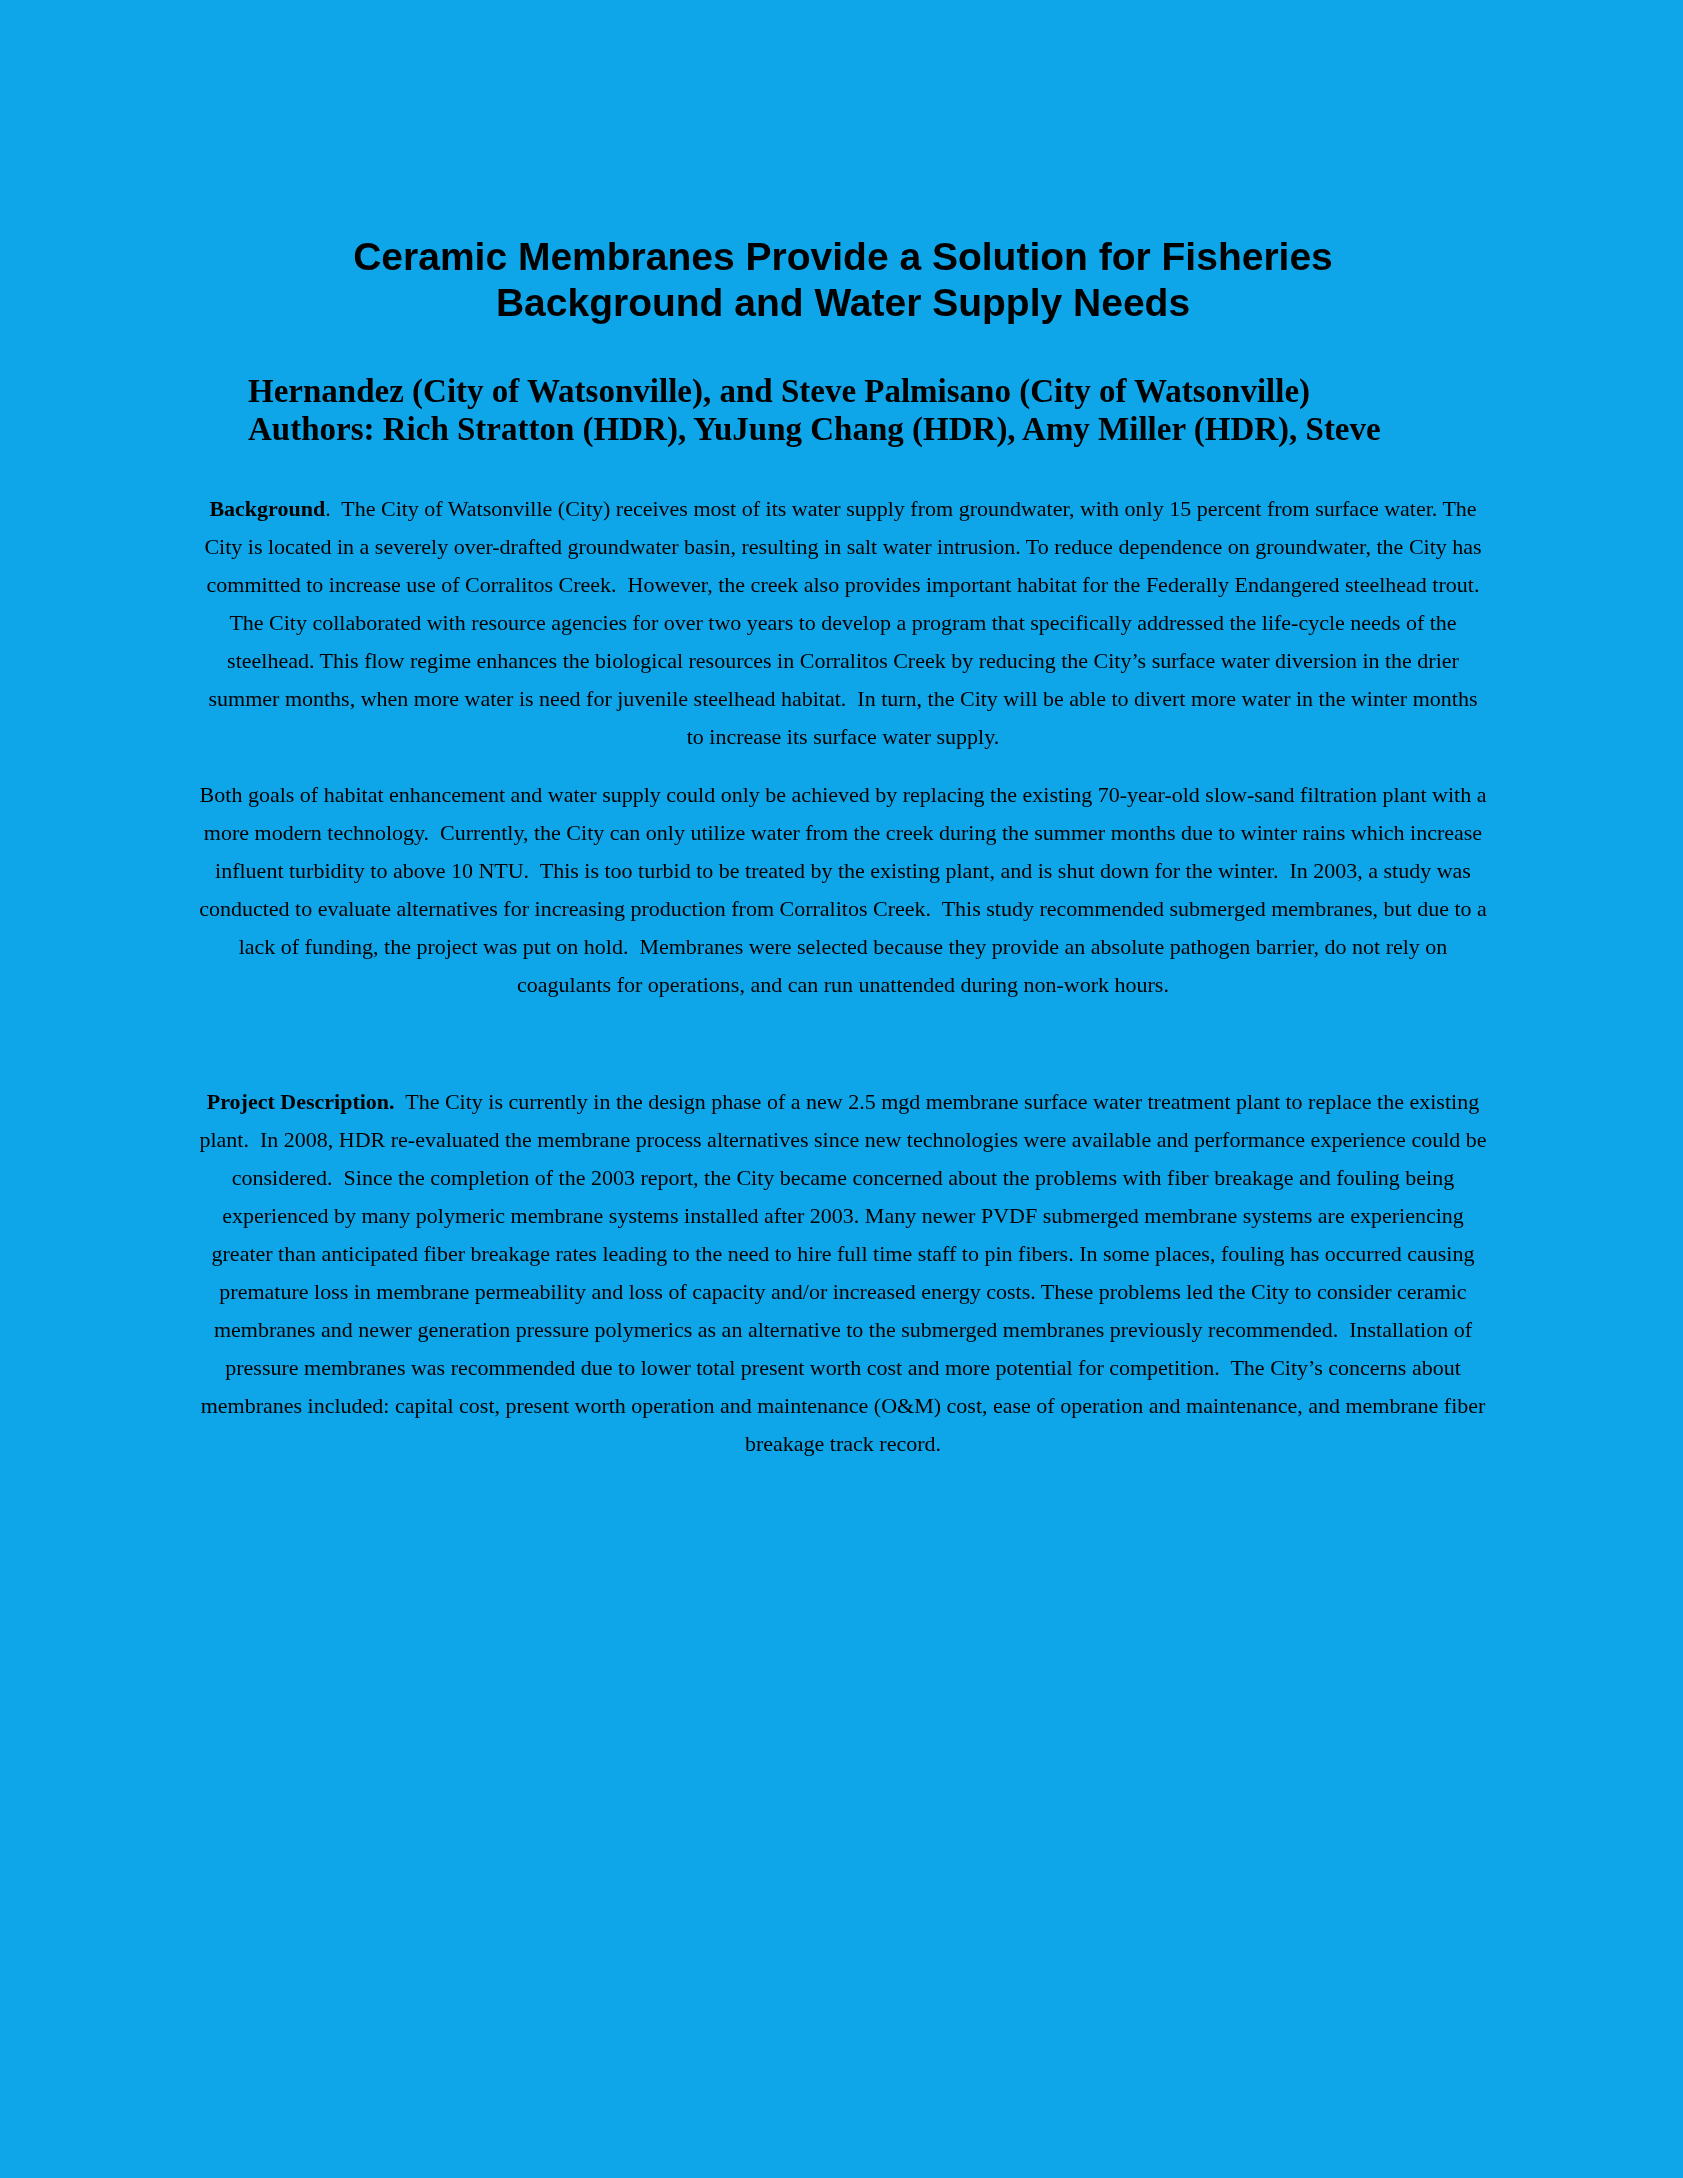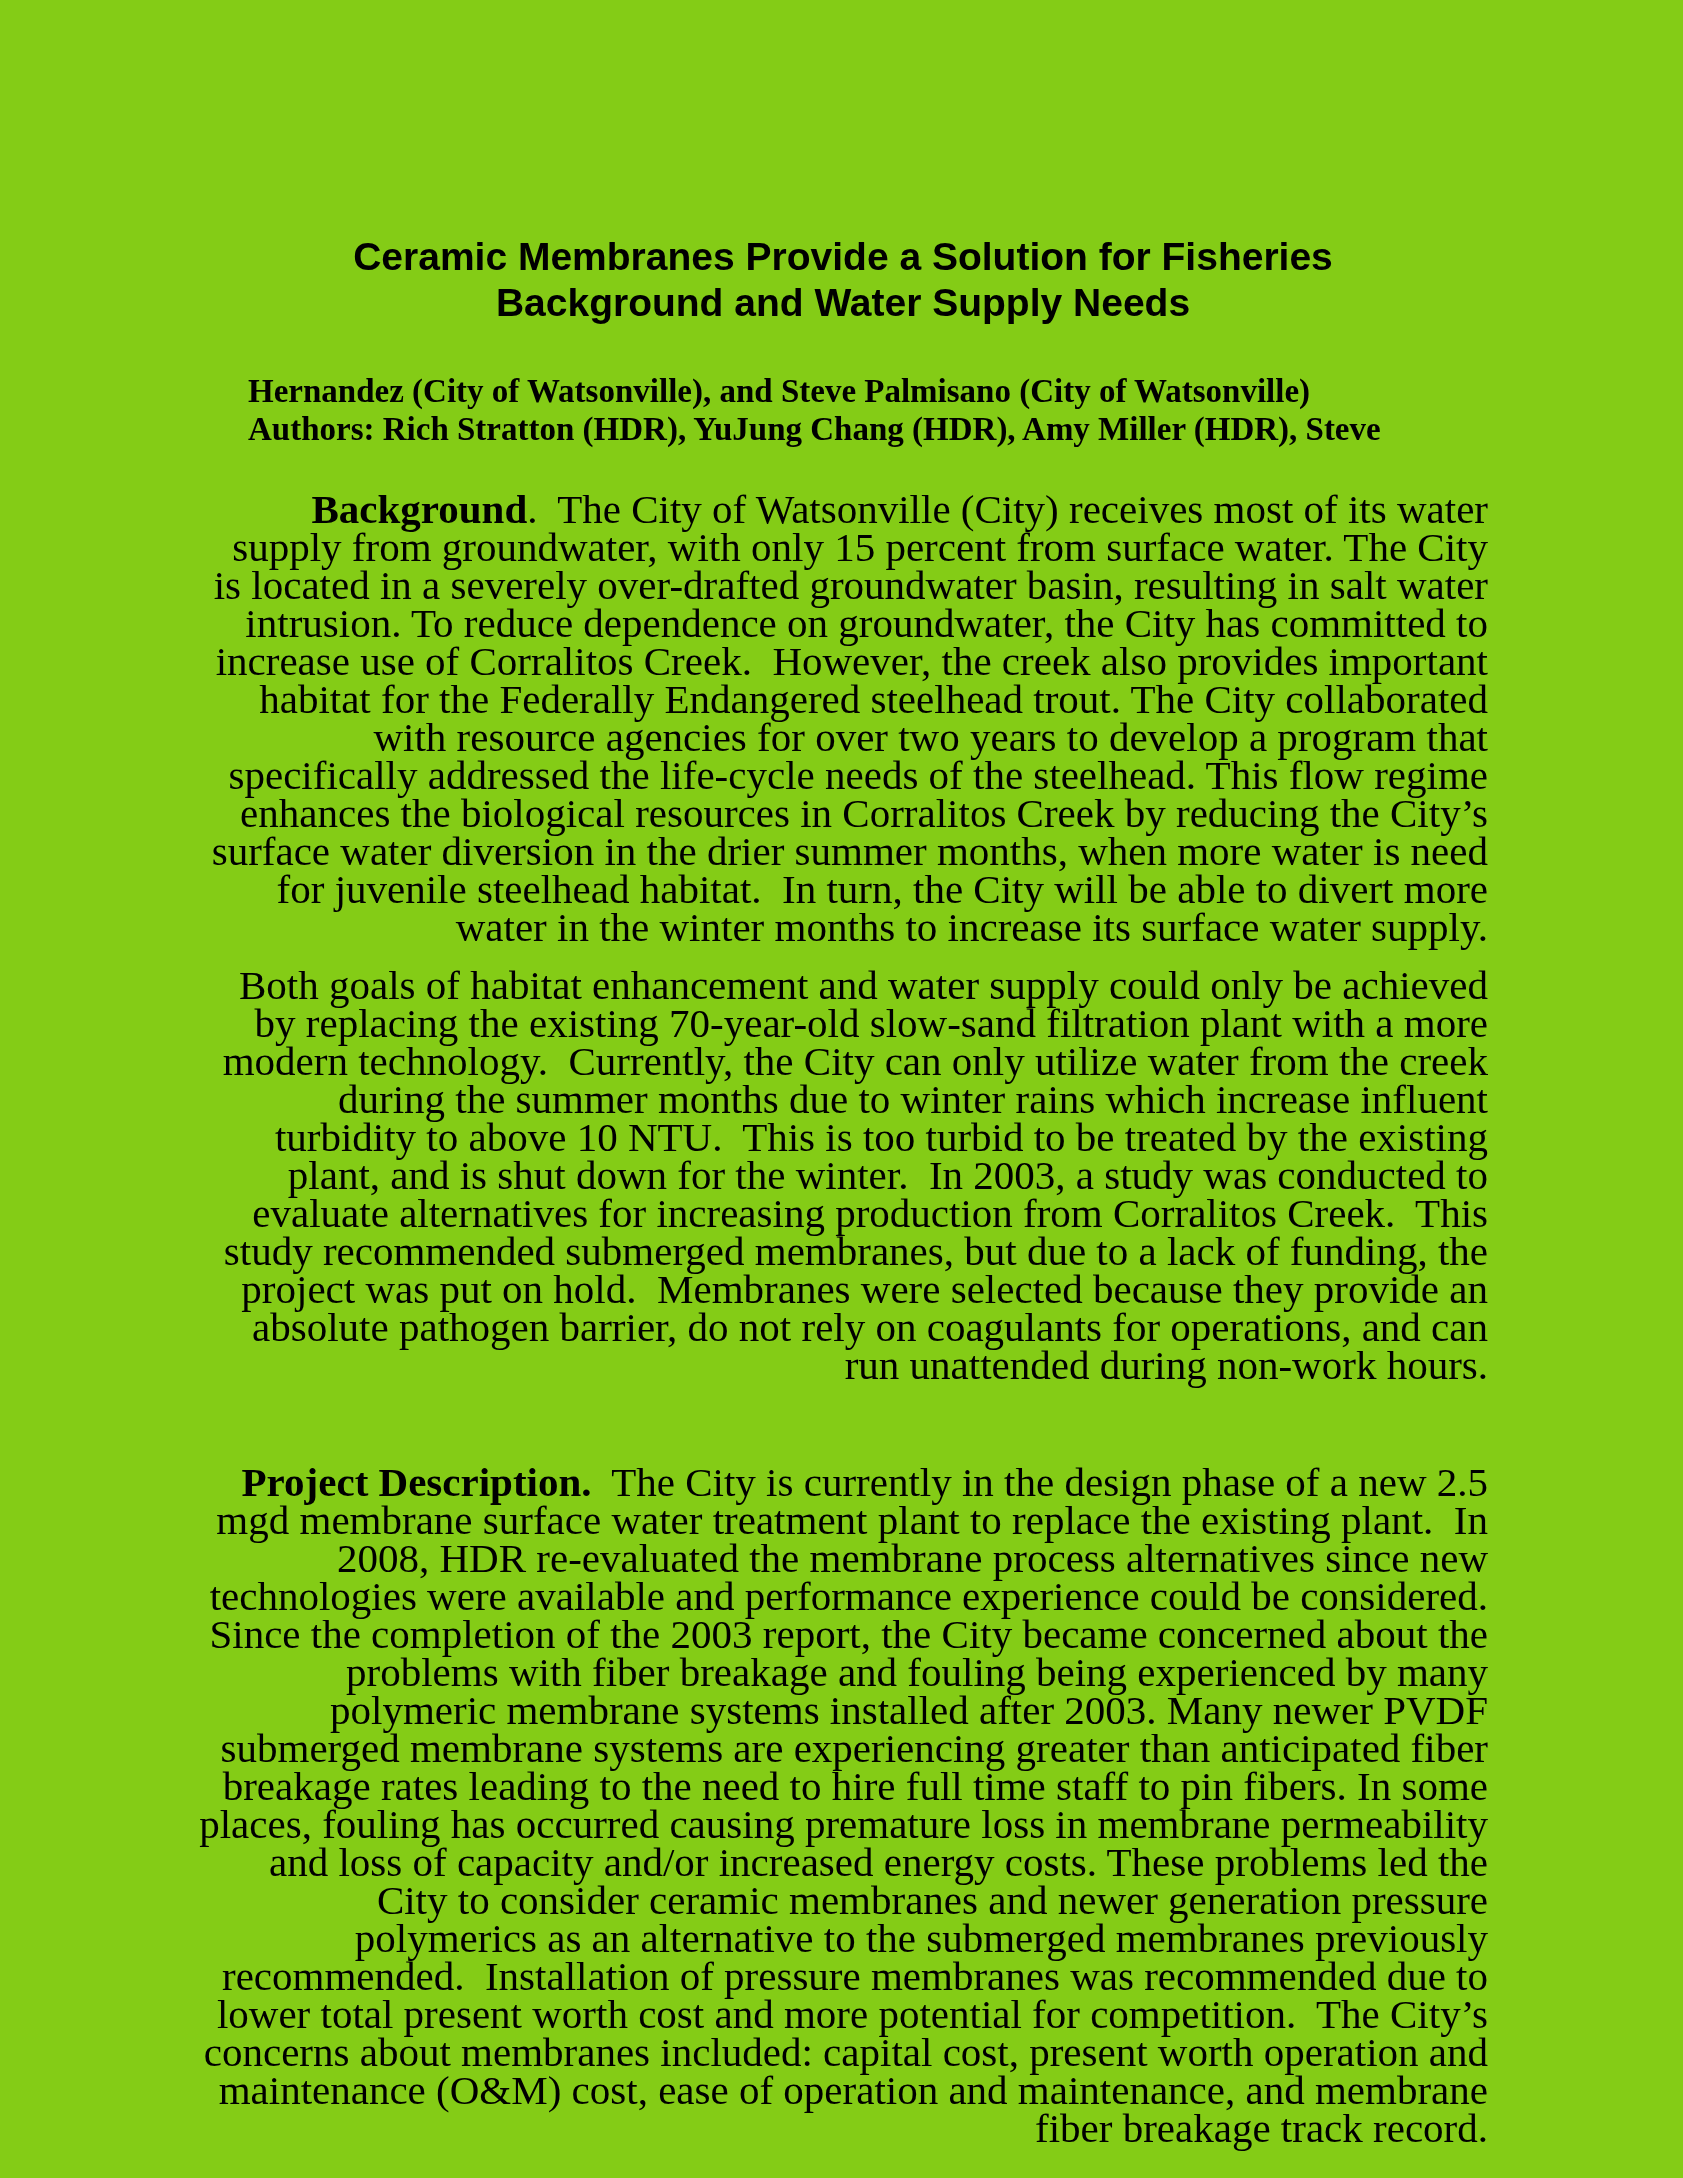--- a/index.html
+++ b/index.html
@@ -4,21 +4,21 @@
 <style>
   html, body {
     margin: 0;
     padding: 0;
     background: #ffffff;
   }
   .page {
     position: relative;
     width: 1683px;
     height: 2178px;
-    background: #84cc16;
+    background: #0ea5e9;
     color: #000000;
     box-sizing: border-box;
     padding: 234px 195px 0 198px;
     font-family: "Liberation Serif", serif;
     overflow: hidden;
   }
   .title {
     margin: 0;
     padding: 0;
     text-align: center;
@@ -37,23 +37,23 @@
     font-weight: bold;
     font-size: 33px;
     line-height: 38px;
   }
   .authors .aline {
     display: block;
   }
   .body-para {
     margin: 20px 0 0 0;
     padding: 0;
-    font-size: 41px;
+    font-size: 22px;
     line-height: 38px;
-    text-align: right;
+    text-align: center;
   }
   .body-para.first {
     margin-top: 42px;
   }
   .body-para.big-gap {
     margin-top: 79px;
   }
   .body-para span, .body-para strong {
     white-space: pre-wrap;
   }

